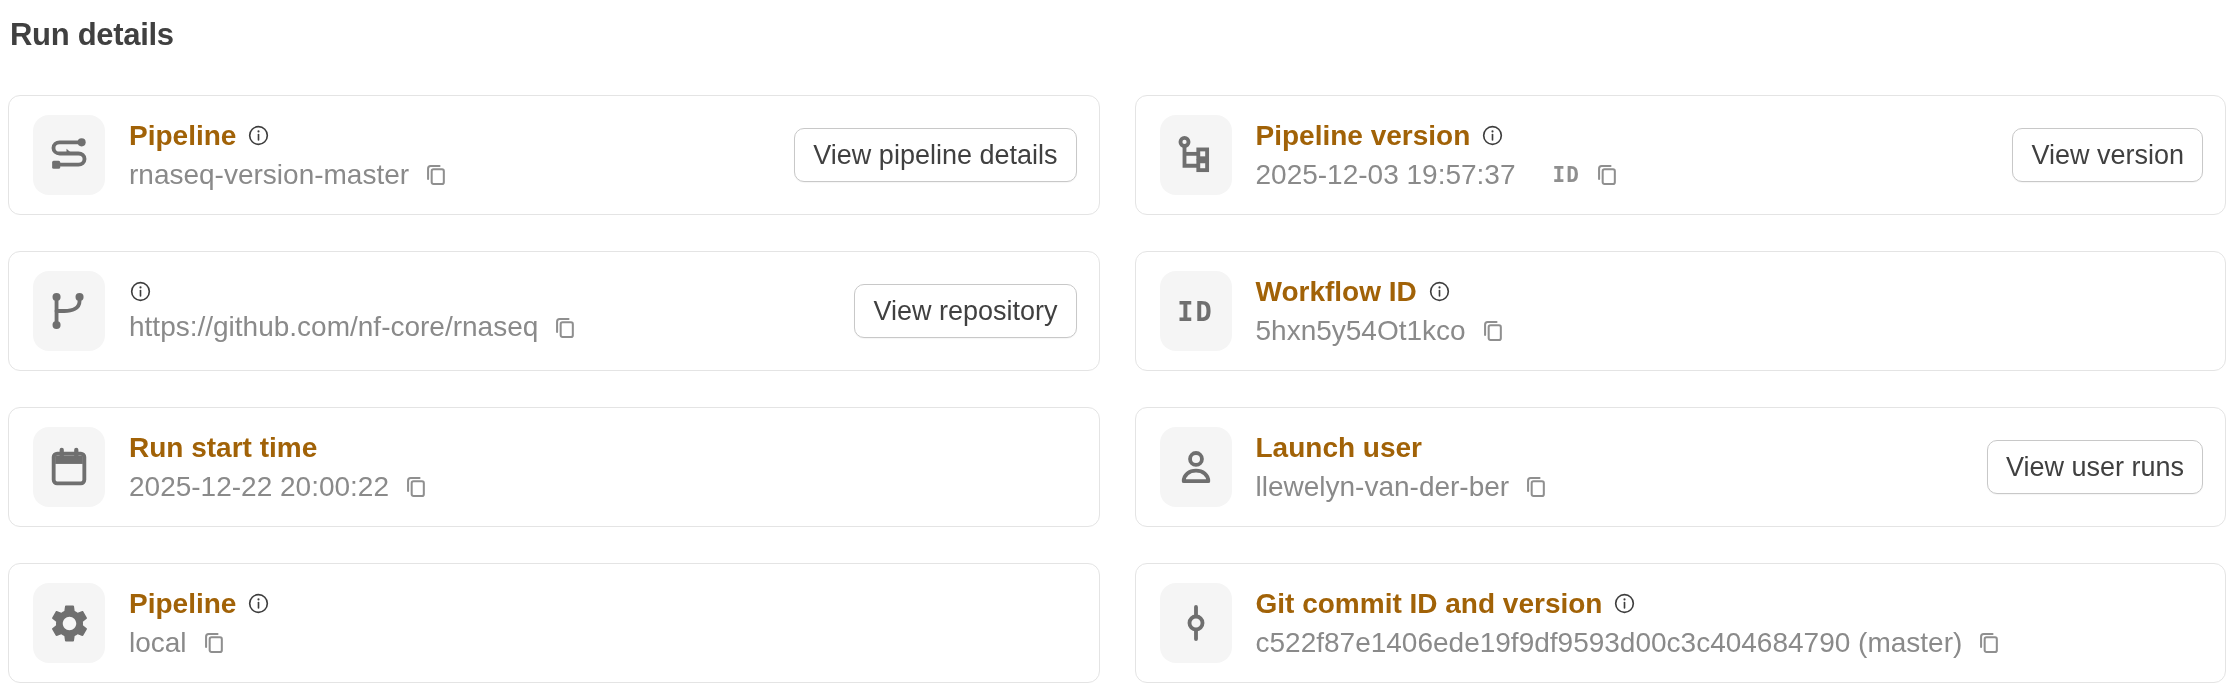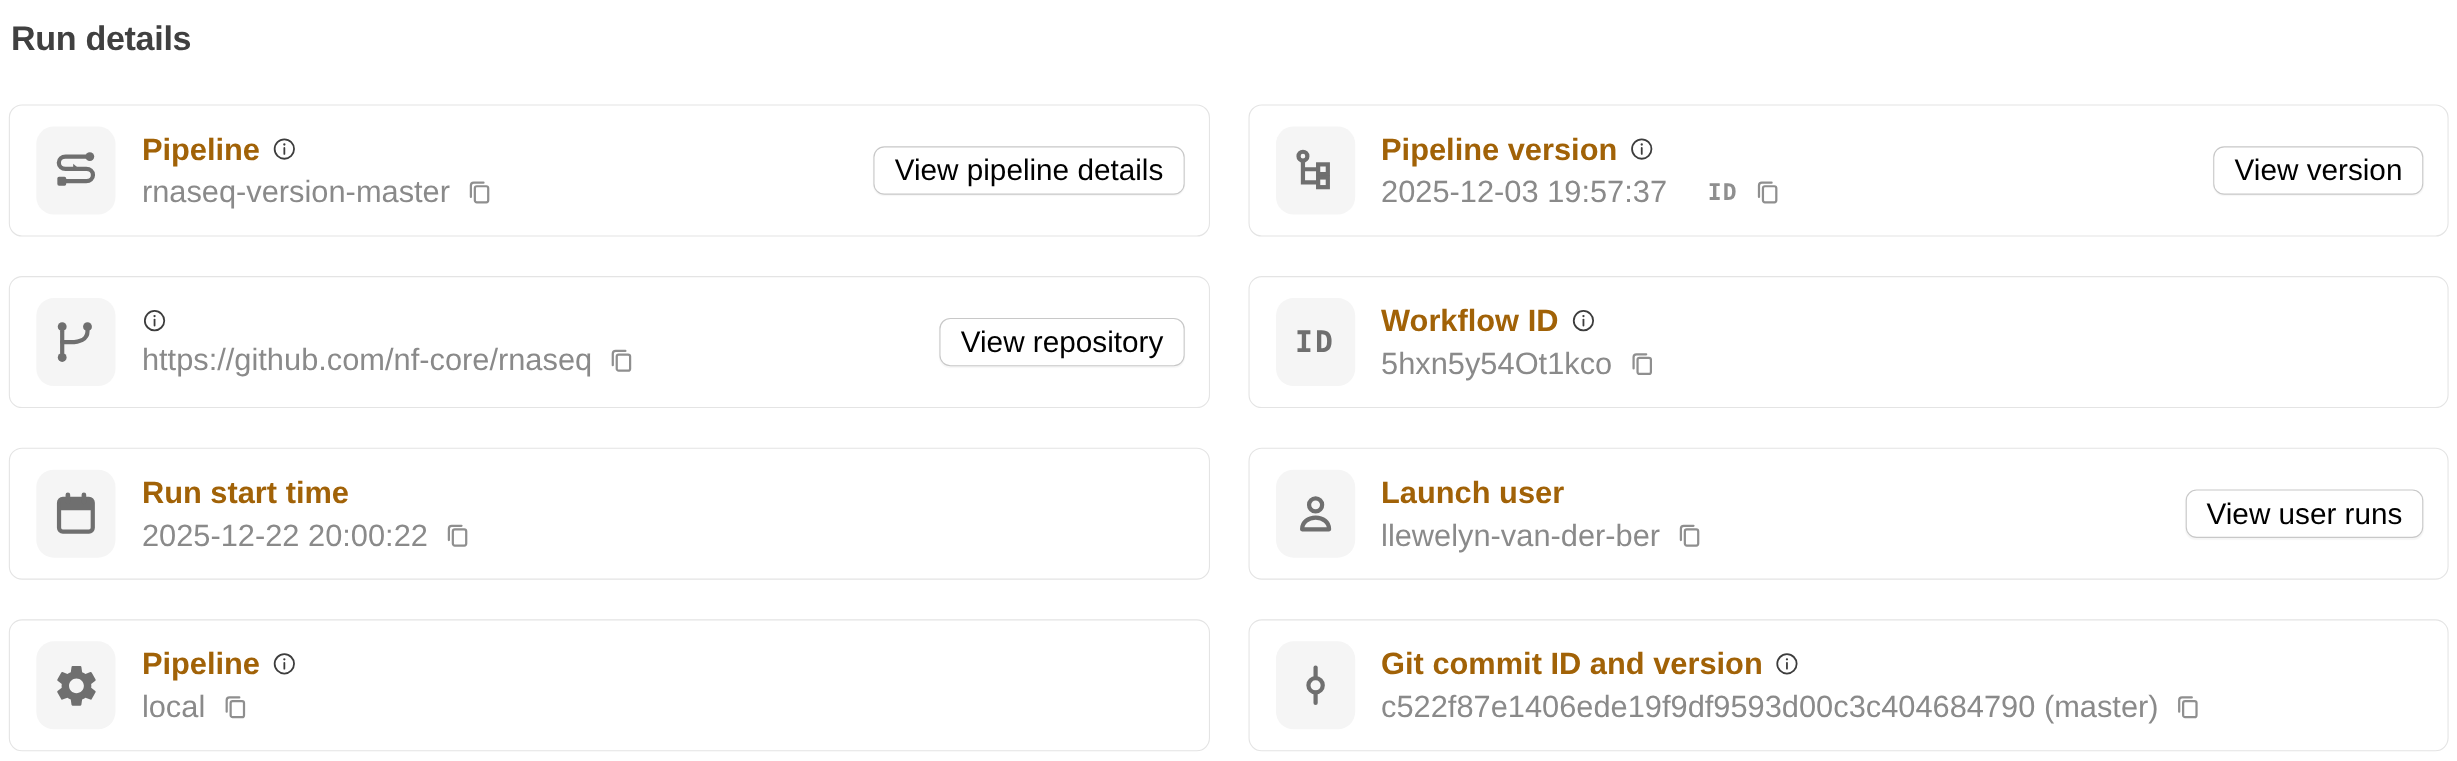--- a/index.html
+++ b/index.html
@@ -92,28 +92,28 @@
     font-family: "DejaVu Sans Mono", monospace;
     font-weight: 700;
     font-size: 21px;
     letter-spacing: 1px;
     color: #8f8f8f;
     margin-left: 24px;
   }
   .action-btn {
     margin-left: auto;
     flex: none;
-    height: 44px;
+    height: 54px;
     padding: 0 18px;
     background: #fff;
     border: 1.5px solid #c8c8c8;
     border-radius: 10px;
     font-family: inherit;
     font-size: 27px;
-    color: #000000;
+    color: #404040;
     display: flex;
     align-items: center;
     cursor: pointer;
     box-shadow: 0 1px 1px rgba(0,0,0,0.04);
     white-space: nowrap;
   }
   svg { display: block; }
 </style>
 </head>
 <body>

